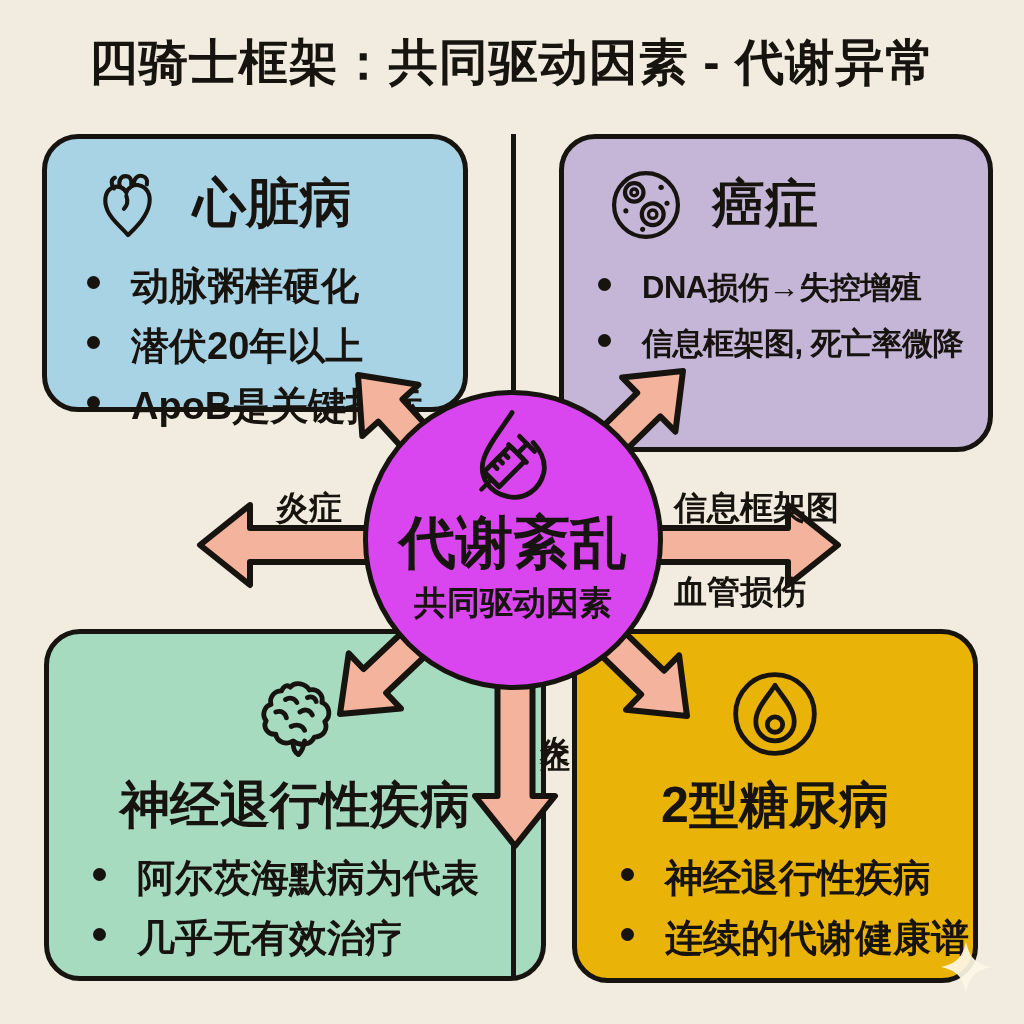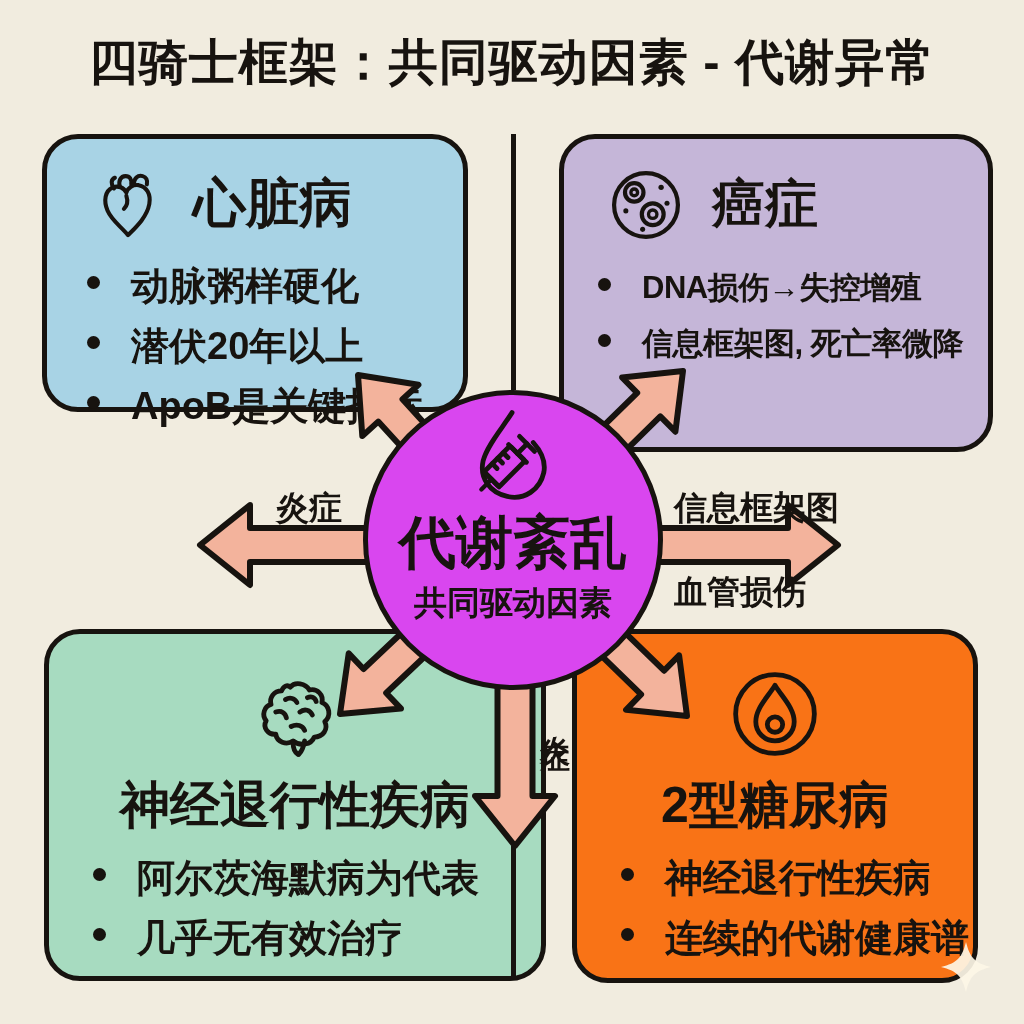--- a/index.html
+++ b/index.html
@@ -142,21 +142,21 @@
         <span class="dot"></span>
         <span>阿尔茨海默病为代表</span>
       </li>
     <li>
         <span class="dot"></span>
         <span>几乎无有效治疗</span>
       </li>
   </ul>
 </div>
 
-<div class="quad quad-br" style="background-color: #f97316;">
+<div class="quad quad-br" style="background-color: #eab308;">
   <span class="qicon icon-center">
     <svg width="96" height="96" viewBox="0 0 100 100" fill="none" stroke="#17130f" stroke-width="5" stroke-linecap="round" stroke-linejoin="round">
       <circle cx="50" cy="50" r="41"></circle>
       <path d="M50 20 C 58 33, 70 44, 70 58 A 20 20 0 1 1 30 58 C 30 44, 42 33, 50 20 Z"></path>
       <circle cx="50" cy="61" r="8"></circle>
     </svg>
   </span>
   <span class="qtitle-center">2型糖尿病</span>
   <ul class="bullets">
     <li>

